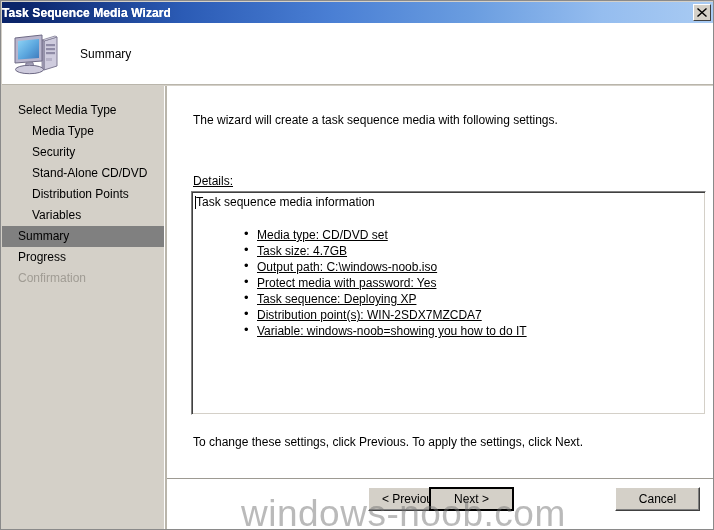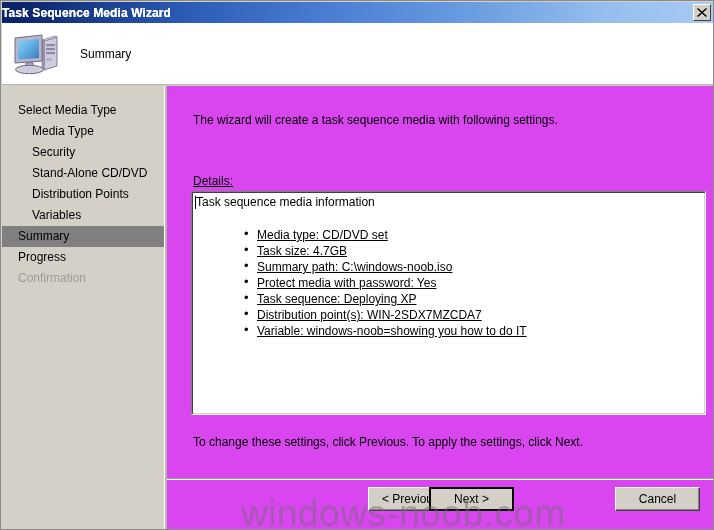--- a/index.html
+++ b/index.html
@@ -130,21 +130,21 @@
     background: #b9b5ab;
   }
 
   
   #main {
     position: absolute;
     left: 166px;
     top: 85px;
     width: 547px;
     height: 444px;
-    background: #d946ef;
+    background: #ffffff;
   }
 
   #intro-text {
     position: absolute;
     left: 26px;
     top: 27px;
     font-size: 12px;
     color: #000000;
     white-space: nowrap;
   }
@@ -346,21 +346,21 @@
     <div id="details-label"><u>Details:</u></div>
 
     <div id="details-box">
       <div id="details-first-line">
         <span id="caret"></span>
         <span>Task sequence media information</span>
       </div>
       <ul id="details-list">
         <li>Media type: CD/DVD set</li>
         <li>Task size: 4.7GB</li>
-        <li>Summary path: C:\windows-noob.iso</li>
+        <li>Output path: C:\windows-noob.iso</li>
         <li>Protect media with password: Yes</li>
         <li>Task sequence: Deploying XP</li>
         <li>Distribution point(s): WIN-2SDX7MZCDA7</li>
         <li>Variable: windows-noob=showing you how to do IT</li>
       </ul>
     </div>
 
     <div id="footnote">To change these settings, click Previous. To apply the settings, click Next.</div>
   </div>
 

